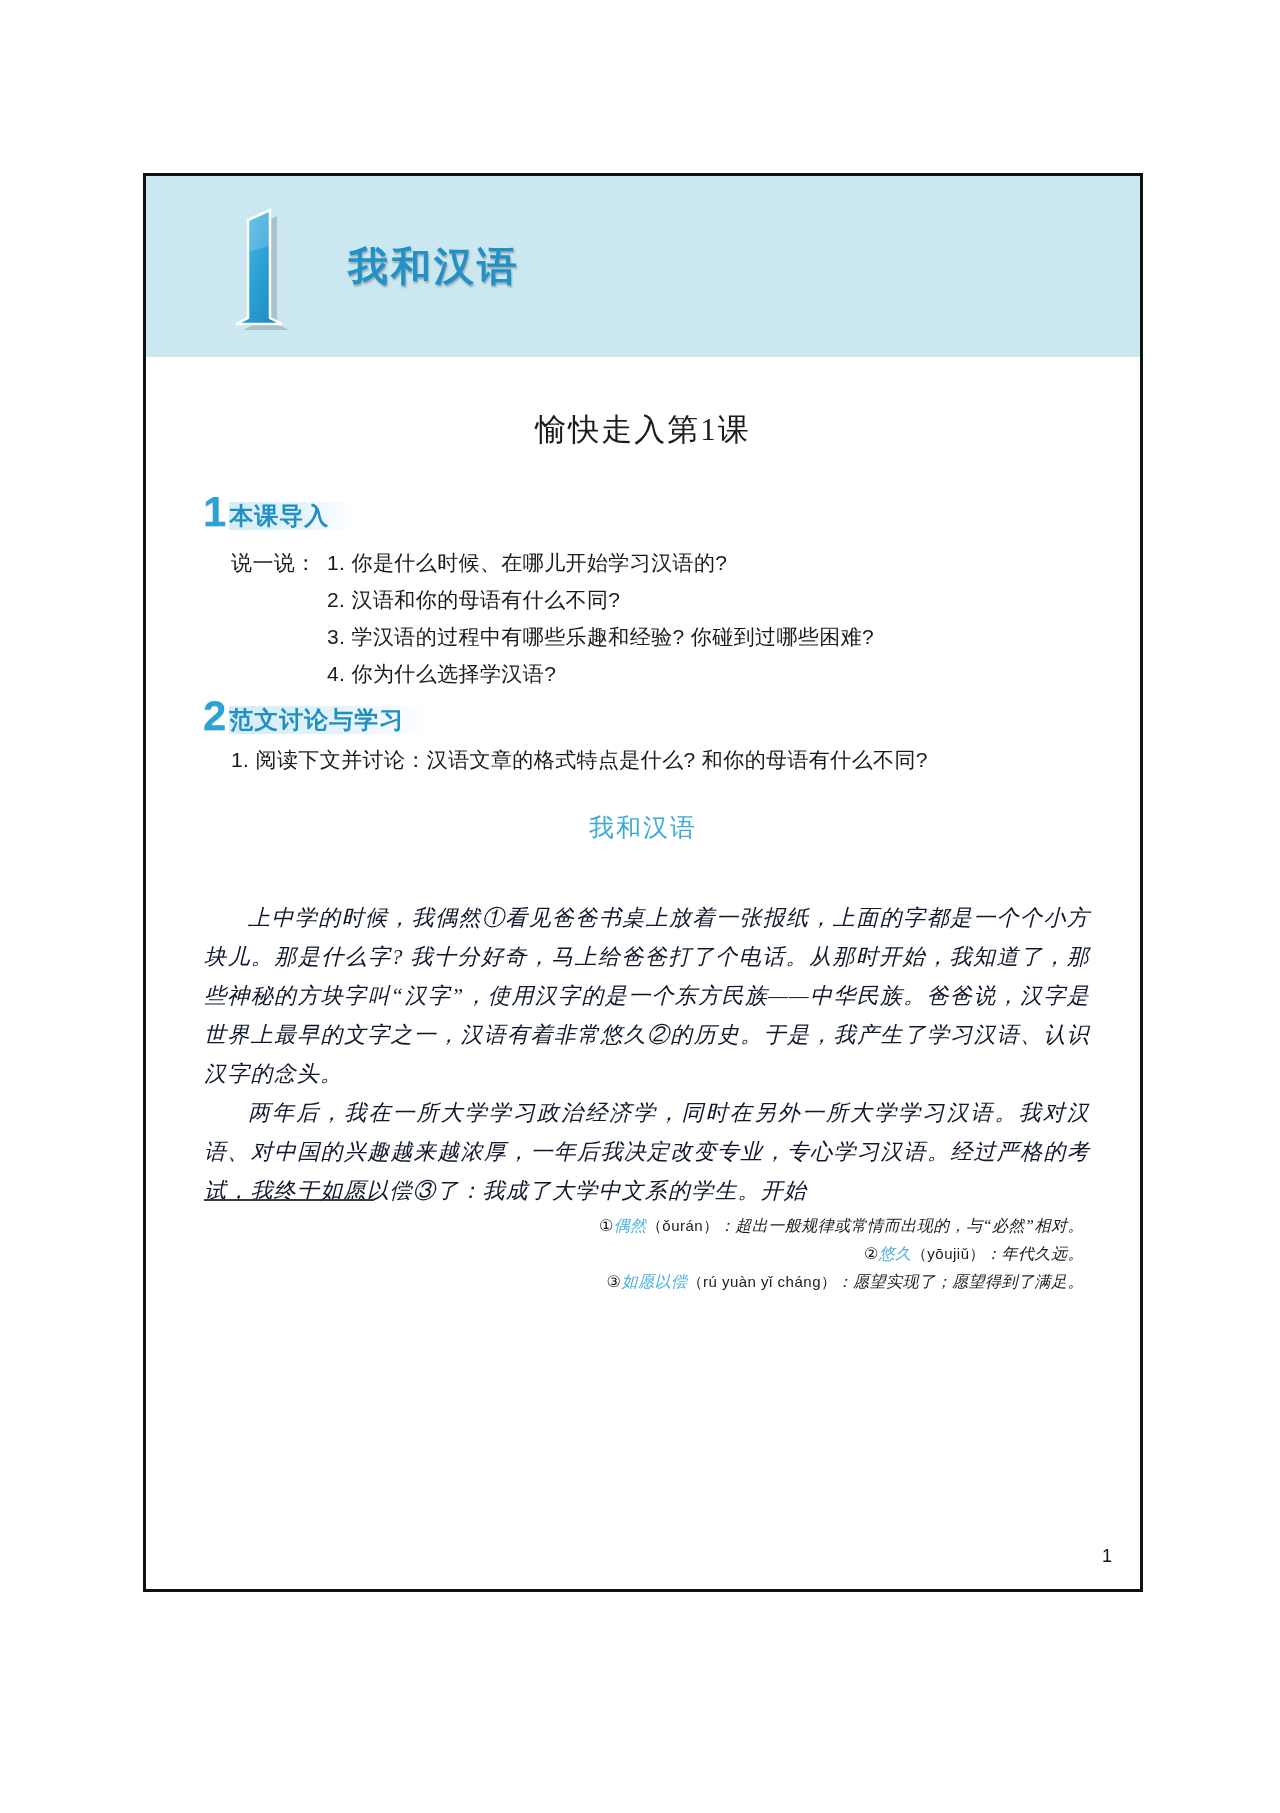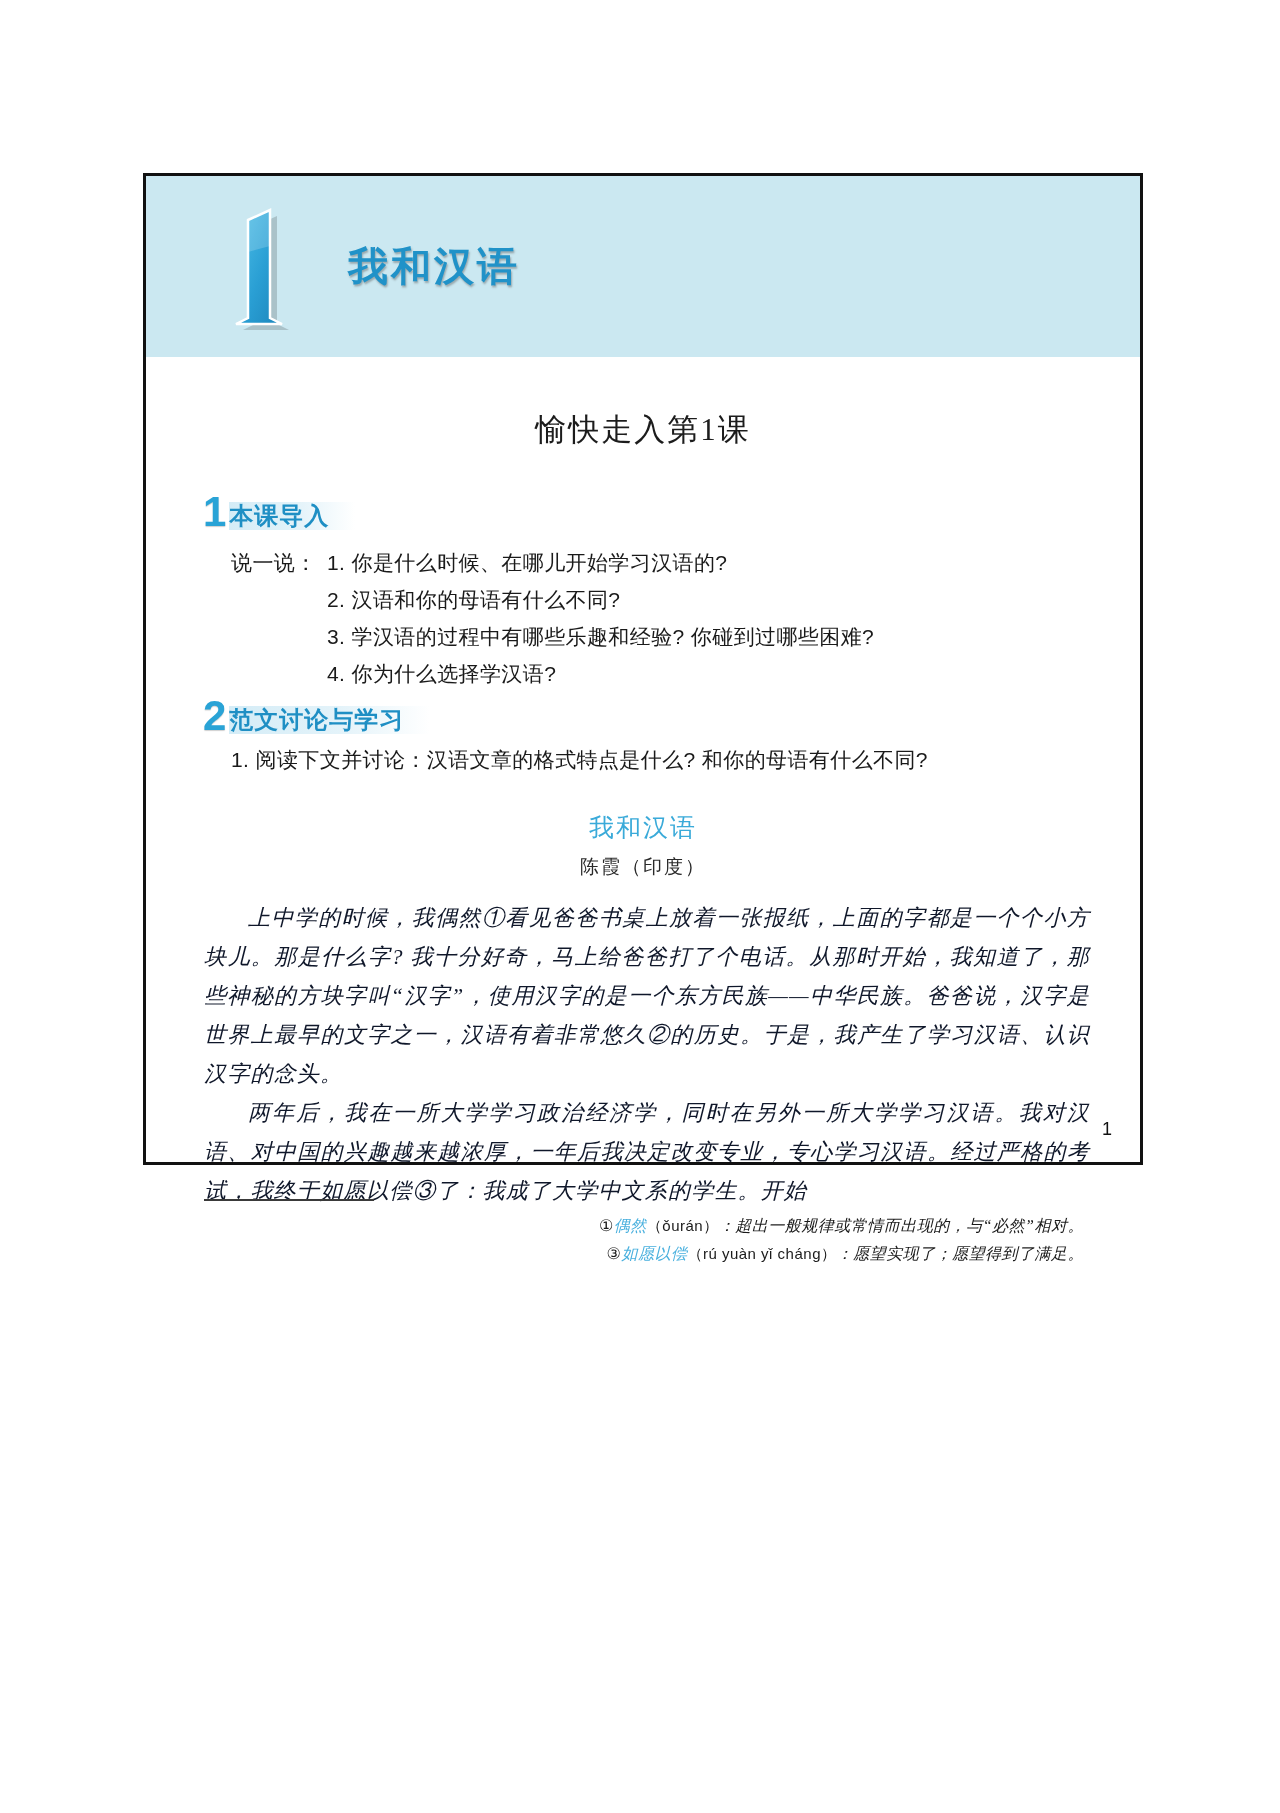--- a/index.html
+++ b/index.html
@@ -14,21 +14,21 @@
     position: relative;
     overflow: hidden;
   }
 
   
   .page-sheet {
     position: absolute;
     left: 143px;
     top: 173px;
     width: 1000px;
-    height: 992px;
+    height: 1419px;
     border: 3px solid #111111;
     background: #ffffff;
     box-sizing: border-box;
   }
 
   
   .chapter-banner {
     position: absolute;
     left: 0;
     top: 0;
@@ -245,31 +245,33 @@
   </div>
 
   <div class="section-head sec2">
     <span class="sec-num">2</span>
     <span class="sec-label">范文讨论与学习</span>
   </div>
 
   <div class="task-line">1. 阅读下文并讨论：汉语文章的格式特点是什么? 和你的母语有什么不同?</div>
 
   <div class="passage-title">我和汉语</div>
-  <div class="passage-author">陈霞（印度）</div>
   <div class="passage-body">
     <p>上中学的时候，我偶然①看见爸爸书桌上放着一张报纸，上面的字都是一个个小方块儿。那是什么字? 我十分好奇，马上给爸爸打了个电话。从那时开始，我知道了，那些神秘的方块字叫“汉字”，使用汉字的是一个东方民族——中华民族。爸爸说，汉字是世界上最早的文字之一，汉语有着非常悠久②的历史。于是，我产生了学习汉语、认识汉字的念头。</p>
     <p>两年后，我在一所大学学习政治经济学，同时在另外一所大学学习汉语。我对汉语、对中国的兴趣越来越浓厚，一年后我决定改变专业，专心学习汉语。经过严格的考试，我终于如愿以偿③了：我成了大学中文系的学生。开始</p>
   </div>
 
   <div class="footnote-rule"></div>
   <div class="footnotes">
     <div class="fn-row">
       <span class="fn-mark">①</span><span class="fn-word">偶然</span><span class="fn-pinyin">（ǒurán）</span><span>：超出一般规律或常情而出现的，与“必然”相对。</span>
     </div>
     <div class="fn-row">
+      <span class="fn-mark">②</span><span class="fn-word">悠久</span><span class="fn-pinyin">（yōujiǔ）</span><span>：年代久远。</span>
+    </div>
+    <div class="fn-row">
       <span class="fn-mark">③</span><span class="fn-word">如愿以偿</span><span class="fn-pinyin">（rú yuàn yǐ cháng）</span><span>：愿望实现了；愿望得到了满足。</span>
     </div>
   </div>
 
   <div class="page-number">1</div>
 
 </div>
 
 </body></html>

